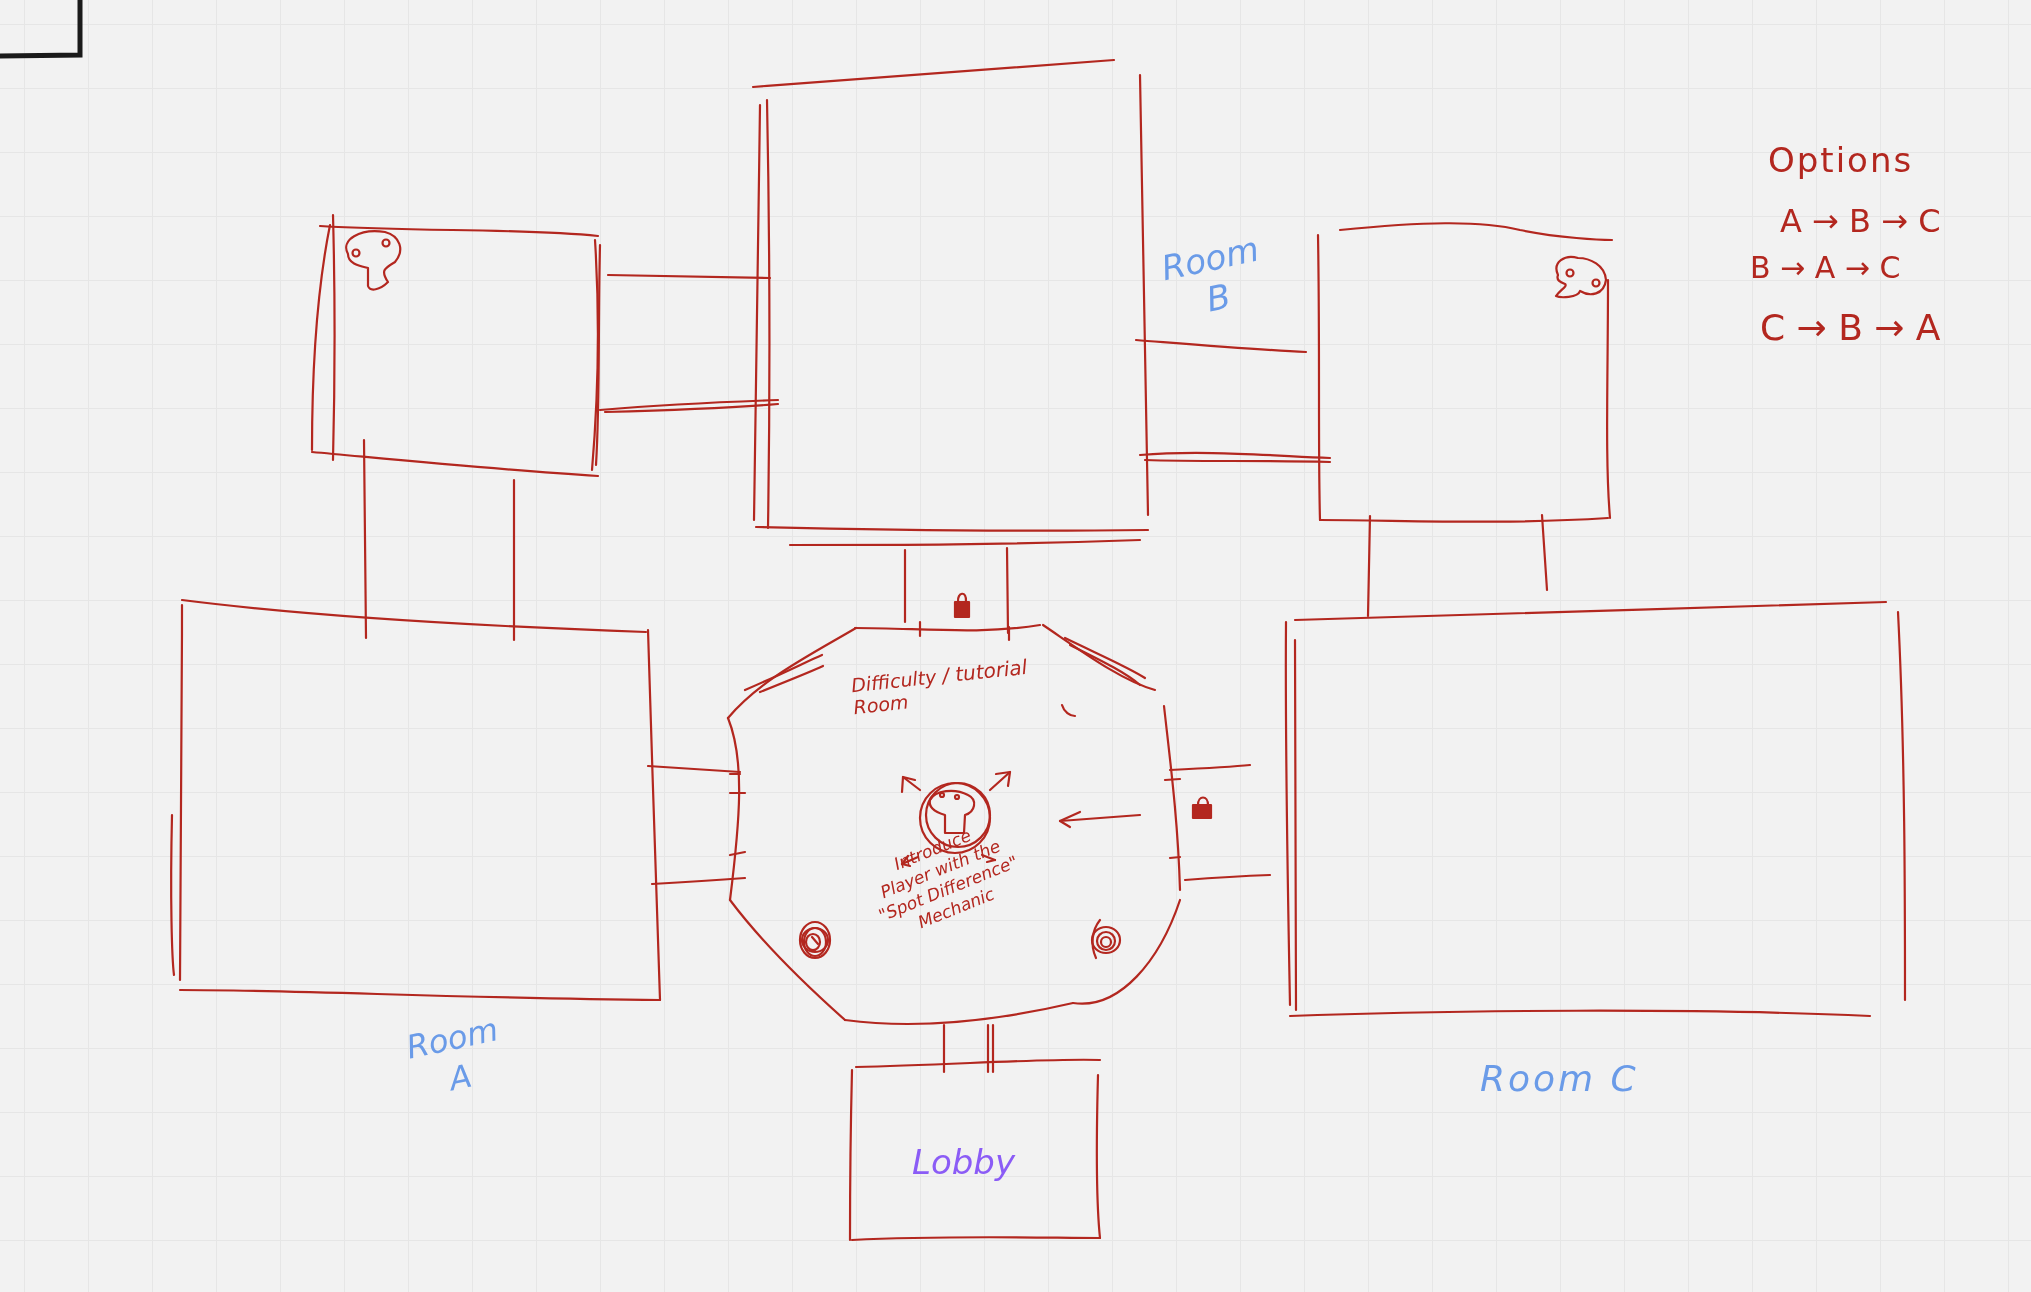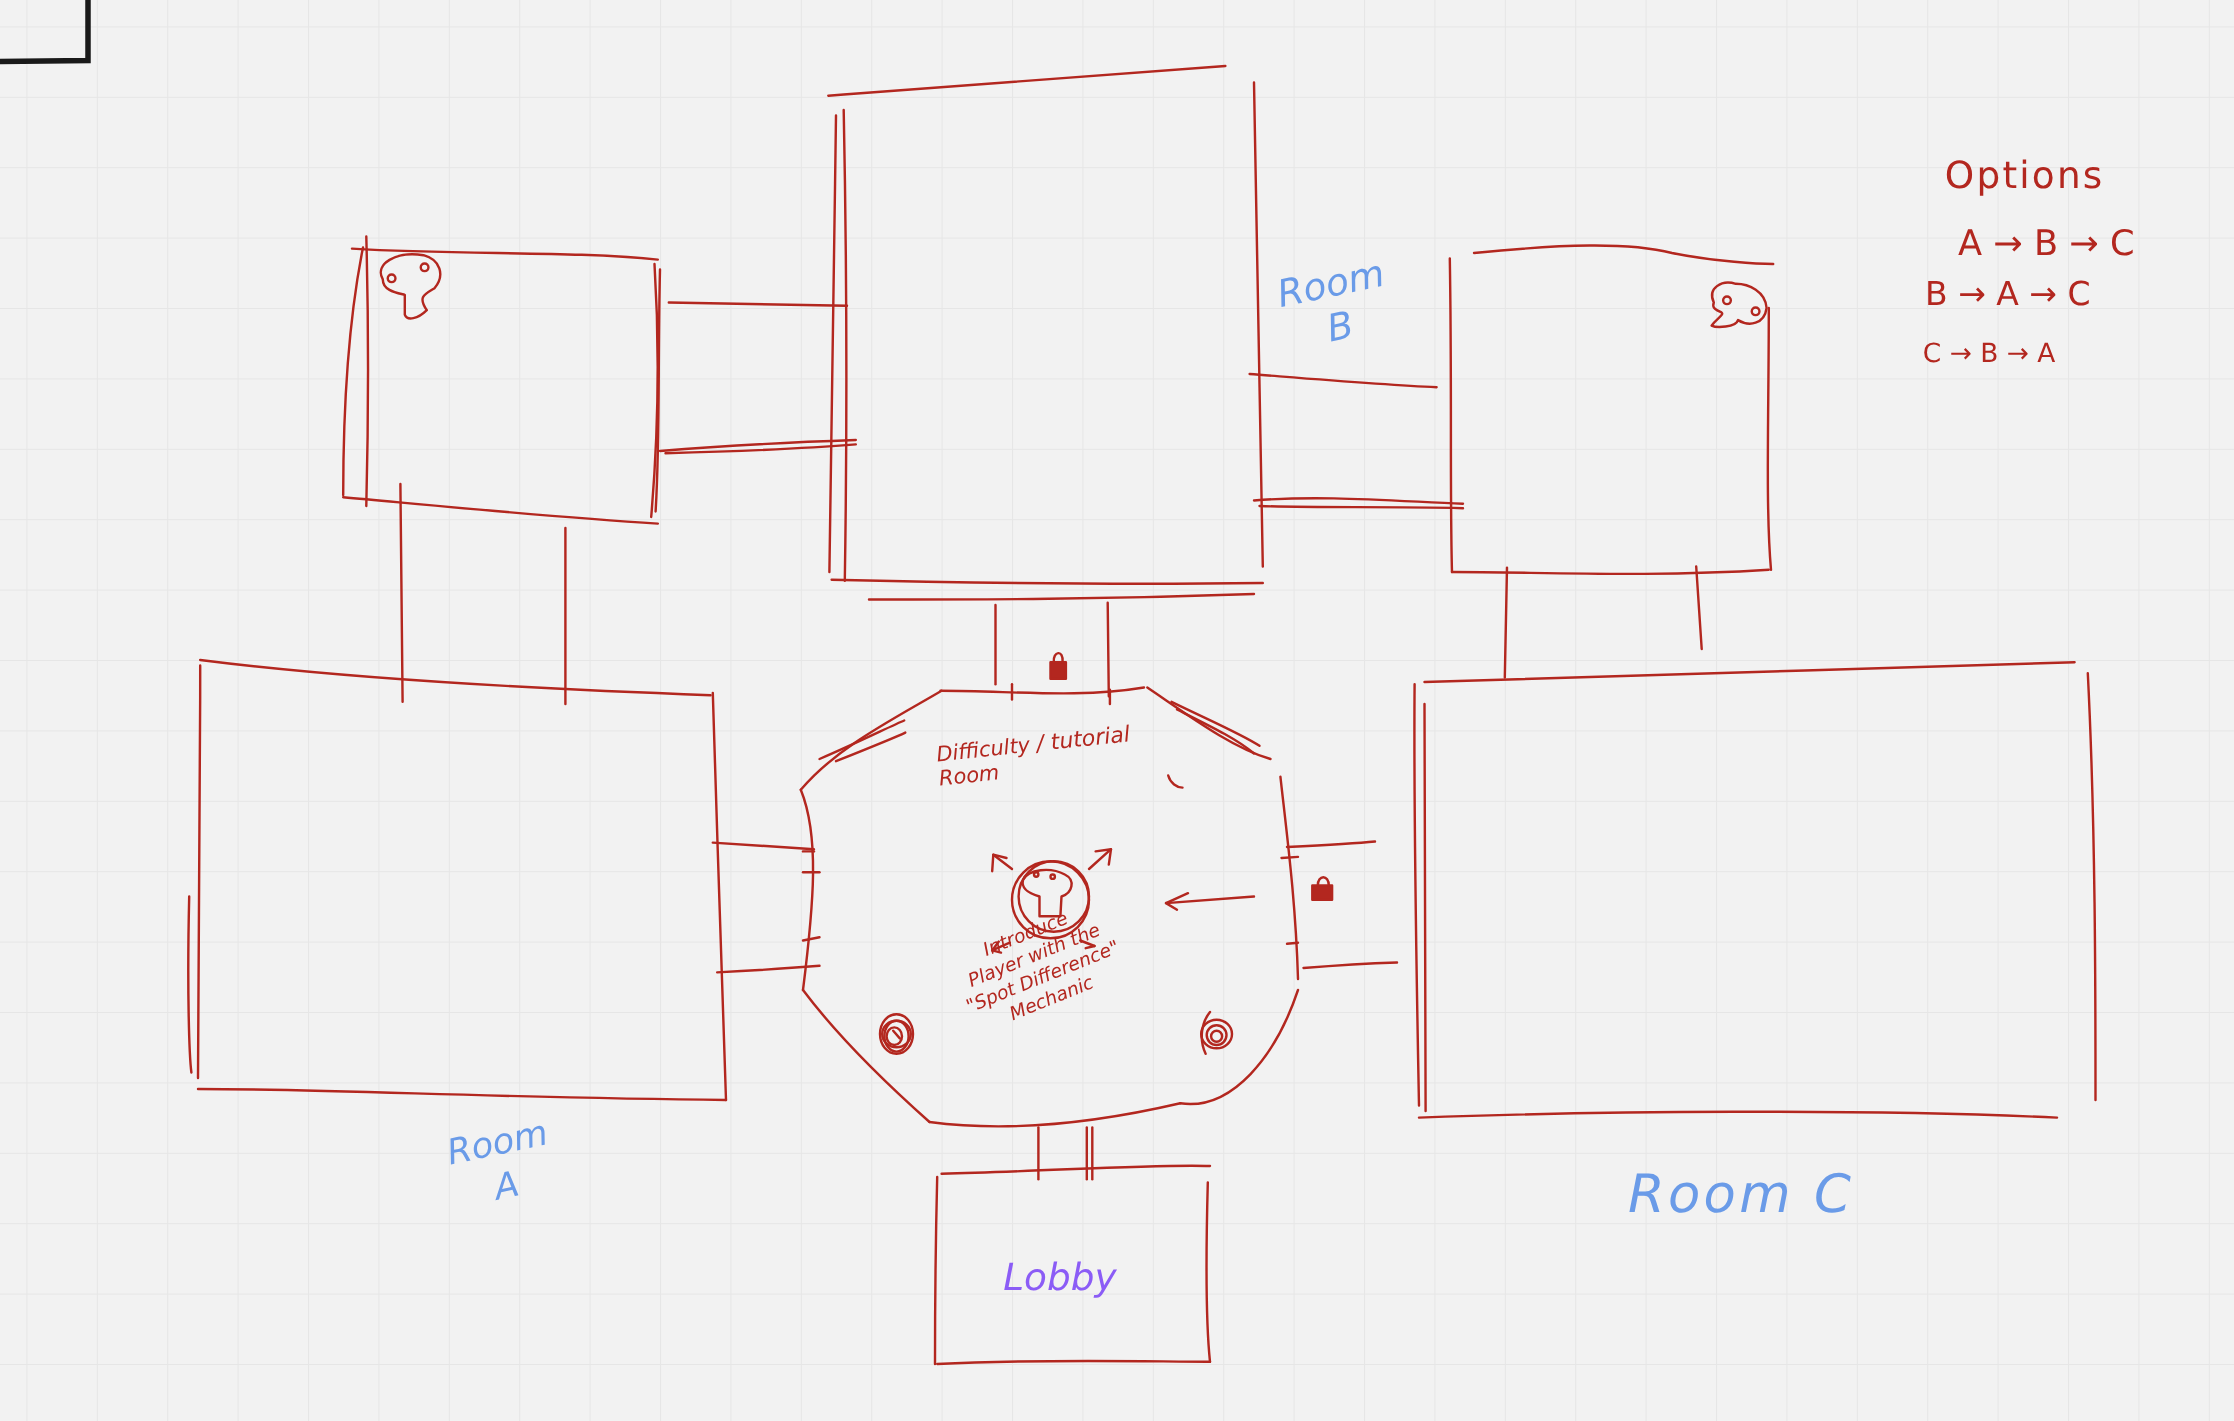--- a/index.html
+++ b/index.html
@@ -195,21 +195,21 @@
   <div style="position:absolute; left:1165px; top:238px; color:#6a9be8; font-size:34px; line-height:40px; text-align:center; transform:rotate(-12deg); font-style:italic;">
     <div>Room</div>
     <div>B</div>
   </div>
 
   <div style="position:absolute; left:410px; top:1018px; color:#6a9be8; font-size:32px; line-height:40px; text-align:center; transform:rotate(-12deg); font-style:italic;">
     <div>Room</div>
     <div>A</div>
   </div>
 
-  <div style="position:absolute; left:1480px; top:1058px; color:#6a9be8; font-size:48px; font-style:italic; letter-spacing:3px;">Room C</div>
+  <div style="position:absolute; left:1480px; top:1058px; color:#6a9be8; font-size:36px; font-style:italic; letter-spacing:3px;">Room C</div>
 
   <div style="position:absolute; left:912px; top:1142px; color:#8b5cf6; font-size:34px; font-style:italic;">Lobby</div>
 
   <div style="position:absolute; left:852px; top:665px; color:#b3271f; font-size:19px; line-height:22px; transform:rotate(-6deg); font-style:italic;">
     <div>
       <span>Difficulty</span>
       <span style="font-size:20px;">/ tutorial</span>
     </div>
     <div>Room</div>
   </div>
@@ -218,16 +218,16 @@
     <div>Introduce</div>
     <div>Player with the</div>
     <div>"Spot Difference"</div>
     <div>Mechanic</div>
   </div>
 
   <div style="position:absolute; left:1760px; top:140px; color:#b3271f; ">
     <div style="font-size:34px; letter-spacing:2px; margin-left:8px; margin-bottom:22px;">Options</div>
     <div style="font-size:32px; margin-left:20px; margin-bottom:10px;">A → B → C</div>
     <div style="font-size:30px; margin-left:-10px; margin-bottom:22px;">B → A → C</div>
-    <div style="font-size:24px; margin-left:-12px;">C → B → A</div>
+    <div style="font-size:36px; margin-left:-12px;text-align:right;">C → B → A</div>
   </div>
 
 </div>
 
 </body></html>

